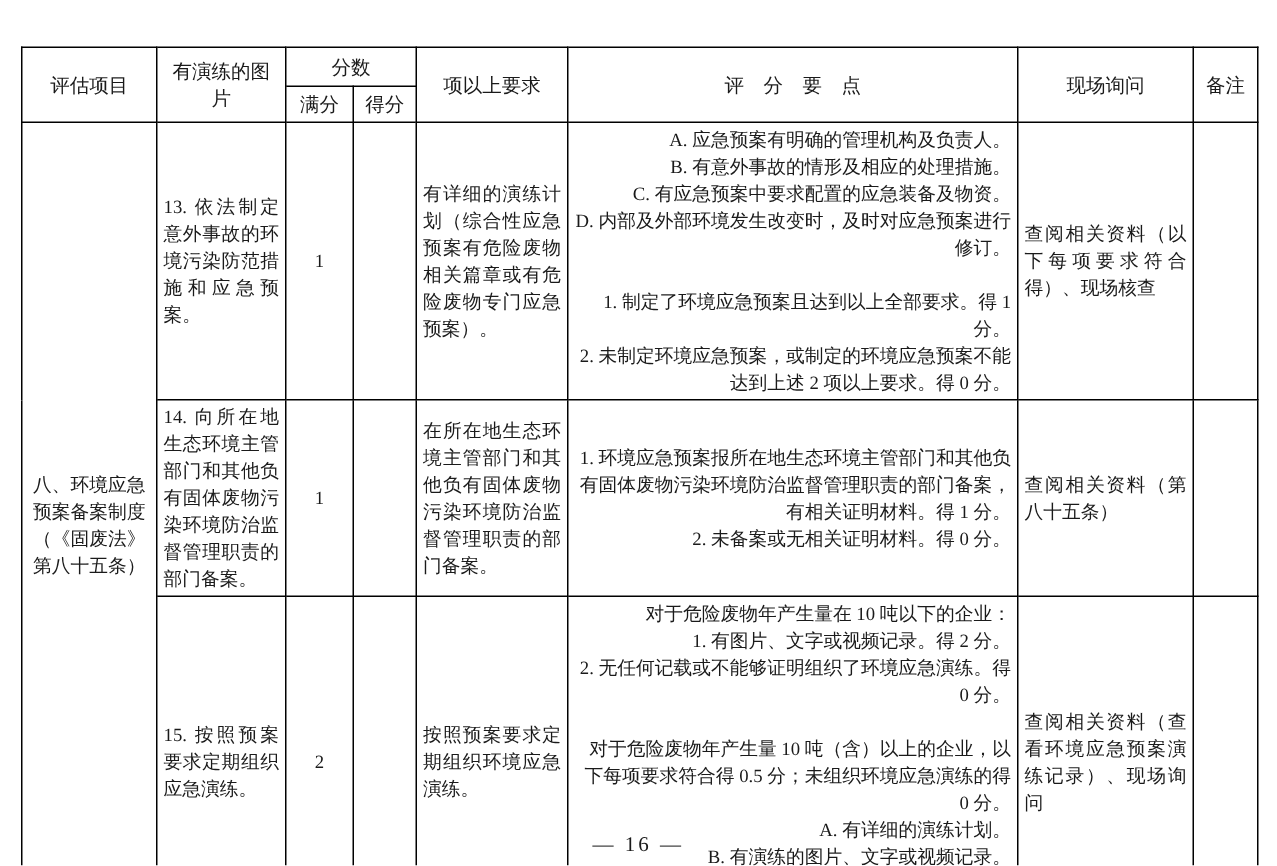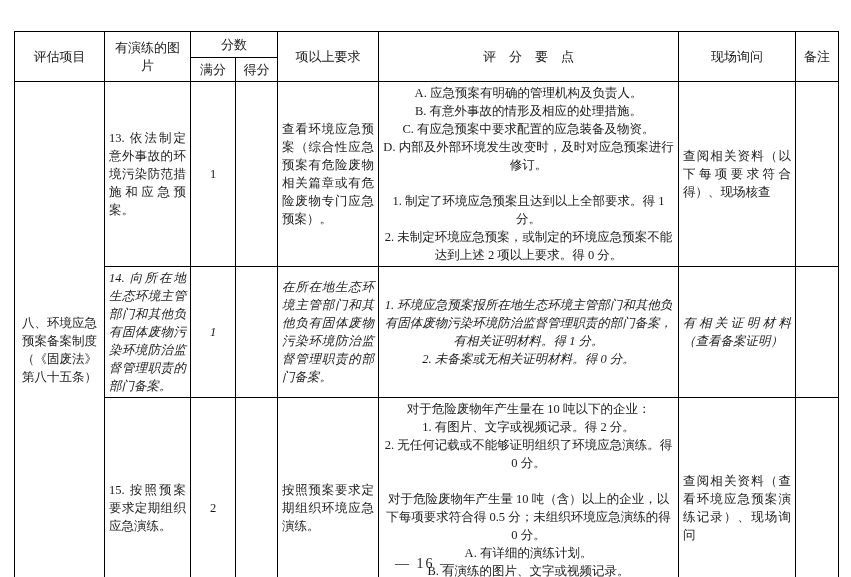--- a/index.html
+++ b/index.html
@@ -35,25 +35,25 @@
     font-weight: normal;
     padding: 2px 4px;
     vertical-align: middle;
     color: #1a1a1a;
     overflow: hidden;
   }
   table.eval th { text-align: center; font-size: 13px; }
   tr.h1 { height: 26px; }
   tr.h2 { height: 24px; }
   tr.r1 { height: 160px; }
-  tr.r2 { height: 111px; font-style: italic; }
+  tr.r2 { height: 111px; }
   tr.r3 { height: 191px; }
   td.project { text-align: center; }
   td.content, td.standard, td.method { text-align: justify; }
-  td.points { text-align: center; white-space: pre-line; vertical-align: middle; }
+  td.points { text-align: right; white-space: pre-line; vertical-align: middle; }
   td.num { text-align: center; }
   .page-number {
     position: absolute;
     left: 0;
     bottom: 5px;
     width: 100%;
     text-align: center;
     font-size: 14px;
     letter-spacing: 2px;
     color: #1a1a1a;
@@ -88,40 +88,40 @@
       <tr class="h2">
         <th>满分</th>
         <th>得分</th>
       </tr>
 
       <tr class="r1">
         <td rowspan="3" class="project">八、环境应急预案备案制度（《固废法》第八十五条）</td>
         <td class="content">13. 依法制定意外事故的环境污染防范措施和应急预案。</td>
         <td class="num">1</td>
         <td class="num"></td>
-        <td class="standard">查看环境应急预案（综合性应急预案有危险废物相关篇章或有危险废物专门应急预案）。</td>
+        <td class="standard">有详细的演练计划（综合性应急预案有危险废物相关篇章或有危险废物专门应急预案）。</td>
         <td class="points">A. 应急预案有明确的管理机构及负责人。
 B. 有意外事故的情形及相应的处理措施。
 C. 有应急预案中要求配置的应急装备及物资。
 D. 内部及外部环境发生改变时，及时对应急预案进行修订。
 
 1. 制定了环境应急预案且达到以上全部要求。得 1 分。
 2. 未制定环境应急预案，或制定的环境应急预案不能达到上述 2 项以上要求。得 0 分。</td>
         <td class="method">查阅相关资料（以下每项要求符合得）、现场核查</td>
         <td class="num"></td>
       </tr>
 
       <tr class="r2">
         <td class="content">14. 向所在地生态环境主管部门和其他负有固体废物污染环境防治监督管理职责的部门备案。</td>
         <td class="num">1</td>
         <td class="num"></td>
         <td class="standard">在所在地生态环境主管部门和其他负有固体废物污染环境防治监督管理职责的部门备案。</td>
         <td class="points">1. 环境应急预案报所在地生态环境主管部门和其他负有固体废物污染环境防治监督管理职责的部门备案，有相关证明材料。得 1 分。
 2. 未备案或无相关证明材料。得 0 分。</td>
-        <td class="method">有相关证明材料（查看备案证明）</td>
+        <td class="method">查阅相关资料（第八十五条）</td>
         <td class="num"></td>
       </tr>
 
       <tr class="r3">
         <td class="content">15. 按照预案要求定期组织应急演练。</td>
         <td class="num">2</td>
         <td class="num"></td>
         <td class="standard">按照预案要求定期组织环境应急演练。</td>
         <td class="points">对于危险废物年产生量在 10 吨以下的企业：
 1. 有图片、文字或视频记录。得 2 分。

